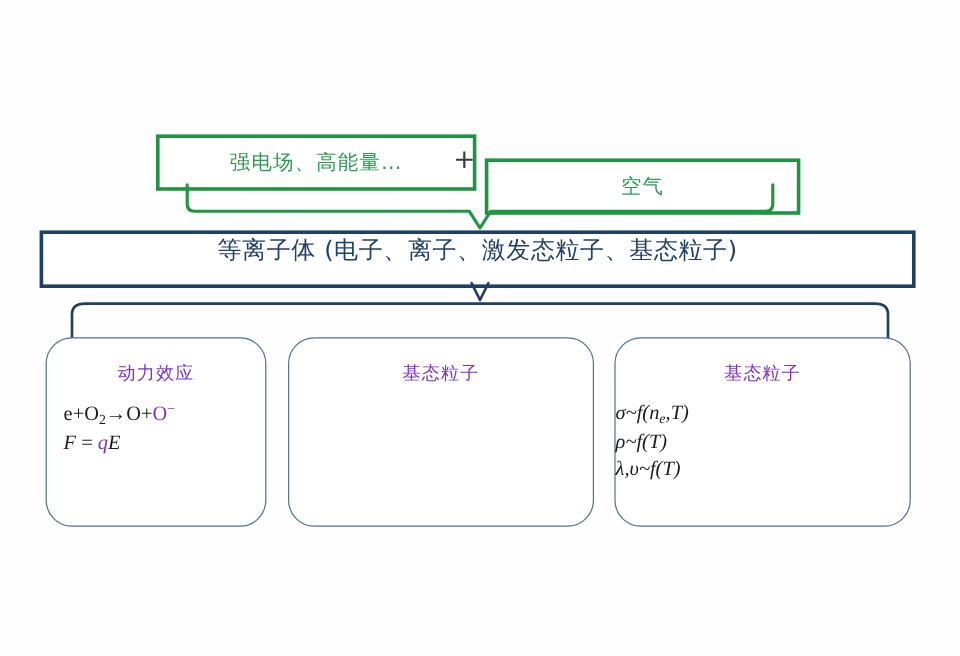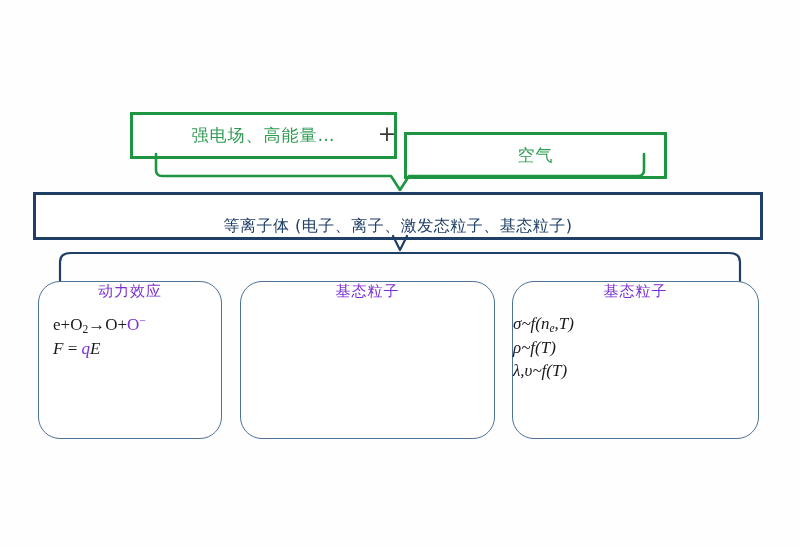--- a/index.html
+++ b/index.html
@@ -33,24 +33,24 @@
   }
 
   
   #green-brace{position:absolute;left:150px;top:152px;width:500px;height:40px;}
 
   
   #plasma-box{
     position:absolute;left:33px;top:192px;width:724px;height:42px;
     border:3px solid #1f3f66;
     background:#ffffff;
-    display:flex;align-items:flex-end;justify-content:center;
+    display:flex;align-items:flex-start;justify-content:center;
     color:#1f3f66;
     font-family:"DejaVu Sans", sans-serif;
-    font-size:16px;
+    font-size:20px;
     letter-spacing:0.5px;
   }
 
   
   #navy-brace{position:absolute;left:55px;top:234px;width:690px;height:50px;}
 
   
   .round-box{
     position:absolute;
     top:281px;height:156px;
@@ -61,20 +61,21 @@
   #box-kinetic{left:38px;width:182px;}
   #box-impact{left:240px;width:253px;}
   #box-property{left:512px;width:245px;}
 
   .box-title{
     text-align:center;
     color:#7a2fd4;
     font-family:"DejaVu Sans", sans-serif;
     font-size:15px;
     letter-spacing:1px;
+    margin-top:20px;
   }
   .formulas{
     margin-top:12px;
     font-family:"Liberation Serif", serif;
     font-size:17px;
     color:#1a1a1a;
     line-height:1.35;
   }
   .formulas.left-align{padding-left:14px;}
   .formulas.centered{text-align:left;}

